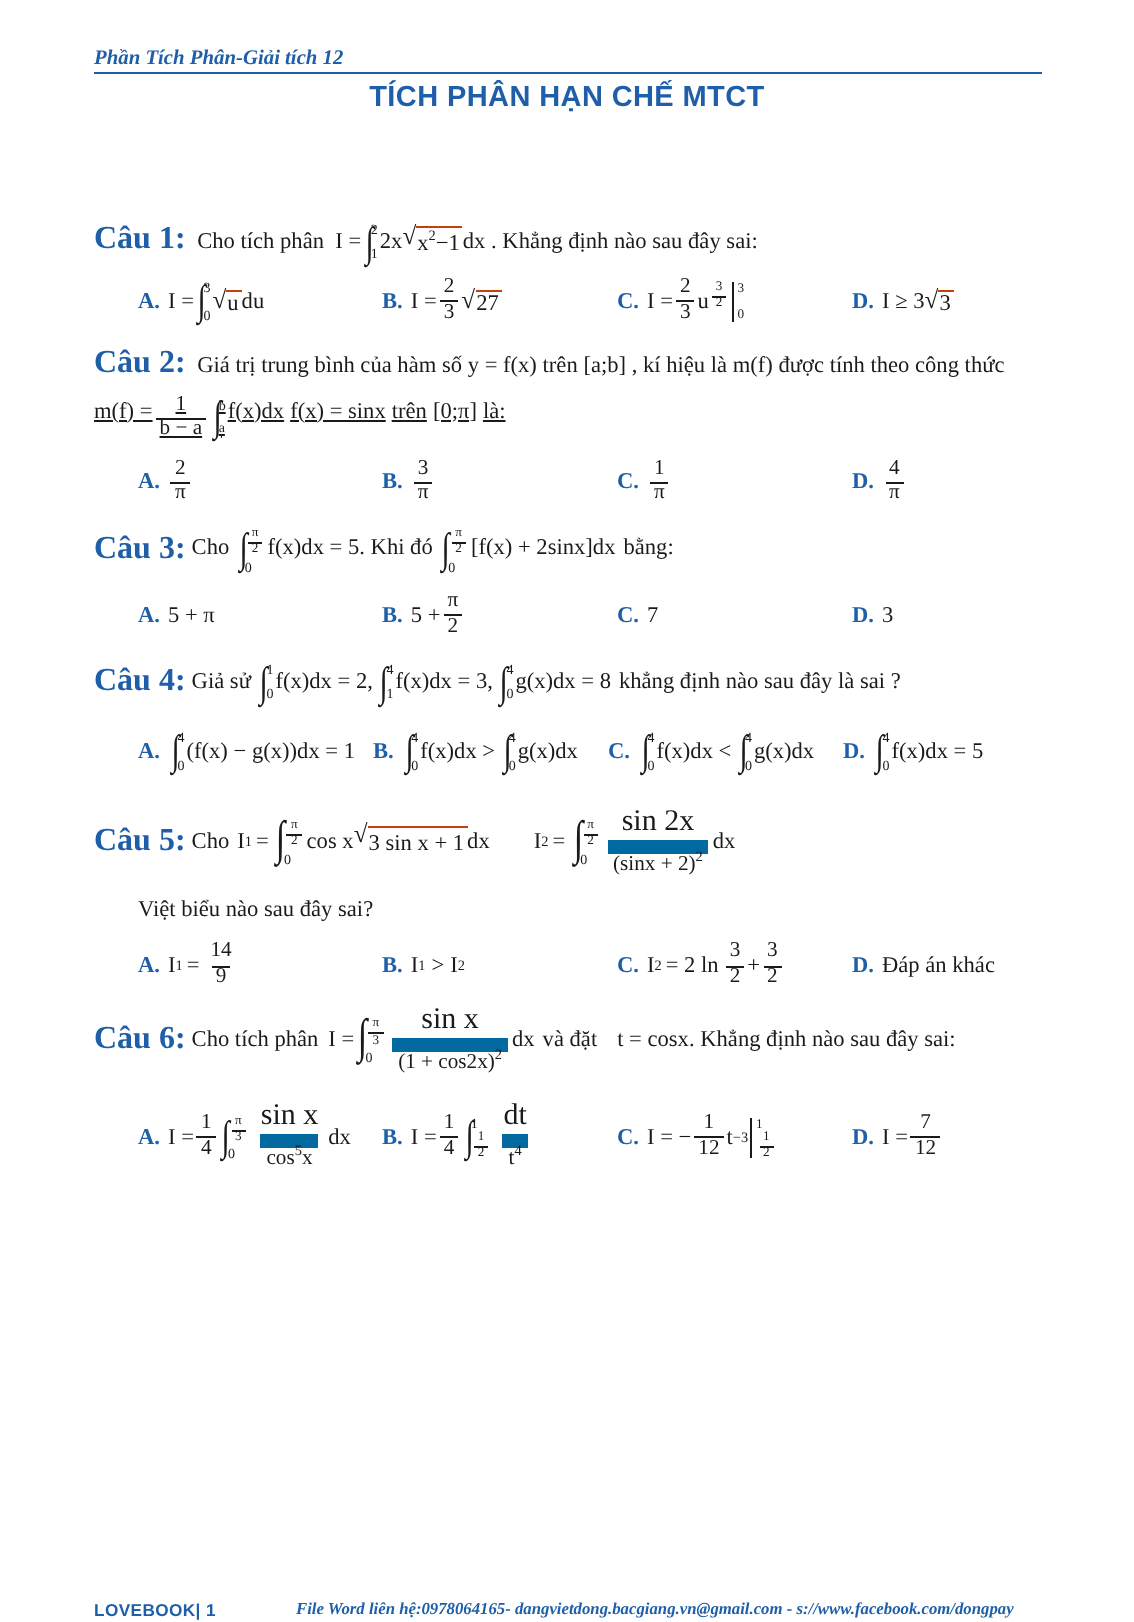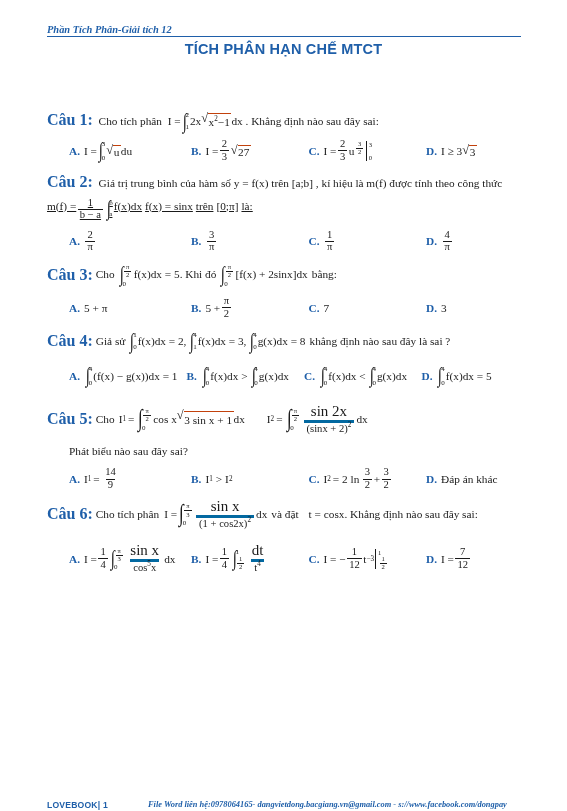--- a/index.html
+++ b/index.html
@@ -172,21 +172,21 @@
     display: inline-flex;
     flex-direction: column;
     justify-content: space-between;
     height: 20px;
     font-size: 6.6px;
   }
 
   
   .bigfrac { display: inline-flex; flex-direction: column; align-items: center; margin: 0 2px; line-height: 1; }
   .bigfrac .num { font-size: 15px; padding: 0 3px 1px; }
-  .bigfrac .den { font-size: 10.6px; padding: 1px 3px 0; border-top: 3px solid #0369a1; }
+  .bigfrac .den { font-size: 10.6px; padding: 1px 3px 0; border-top: 7px solid #0369a1; }
 
   
   .footer {
     position: absolute;
     left: 0;
     bottom: 11px;
     width: 567px;
     display: flex;
     align-items: baseline;
   }
@@ -573,21 +573,21 @@
           <span class="lo">0</span>
         </span>
           </span>
         <span class="bigfrac">
           <span class="num">sin 2x</span>
           <span class="den"><span>(sinx + 2)</span><sup class="s">2</sup></span>
         </span>
         <span>dx</span>
       </span>
     </div>
-    <div class="q-line q-stem-extra" style="margin-top:9px;padding-left:22px;">Phát biểu nào sau đây sai?</div>
+    <div class="q-line q-stem-extra" style="margin-top:9px;padding-left:22px;">Việt biểu nào sau đây sai?</div>
 
     <div class="opts cols4" style="margin-top:8px;">
       <div class="opt">
         <span class="opt-tag">A.</span>
         <span class="opt-body math">
           <span>I</span>
             <sub class="s">1</sub>
           <span style="margin:0 2px;">=</span>
           <span class="frac">
               <span class="num">14</span>

